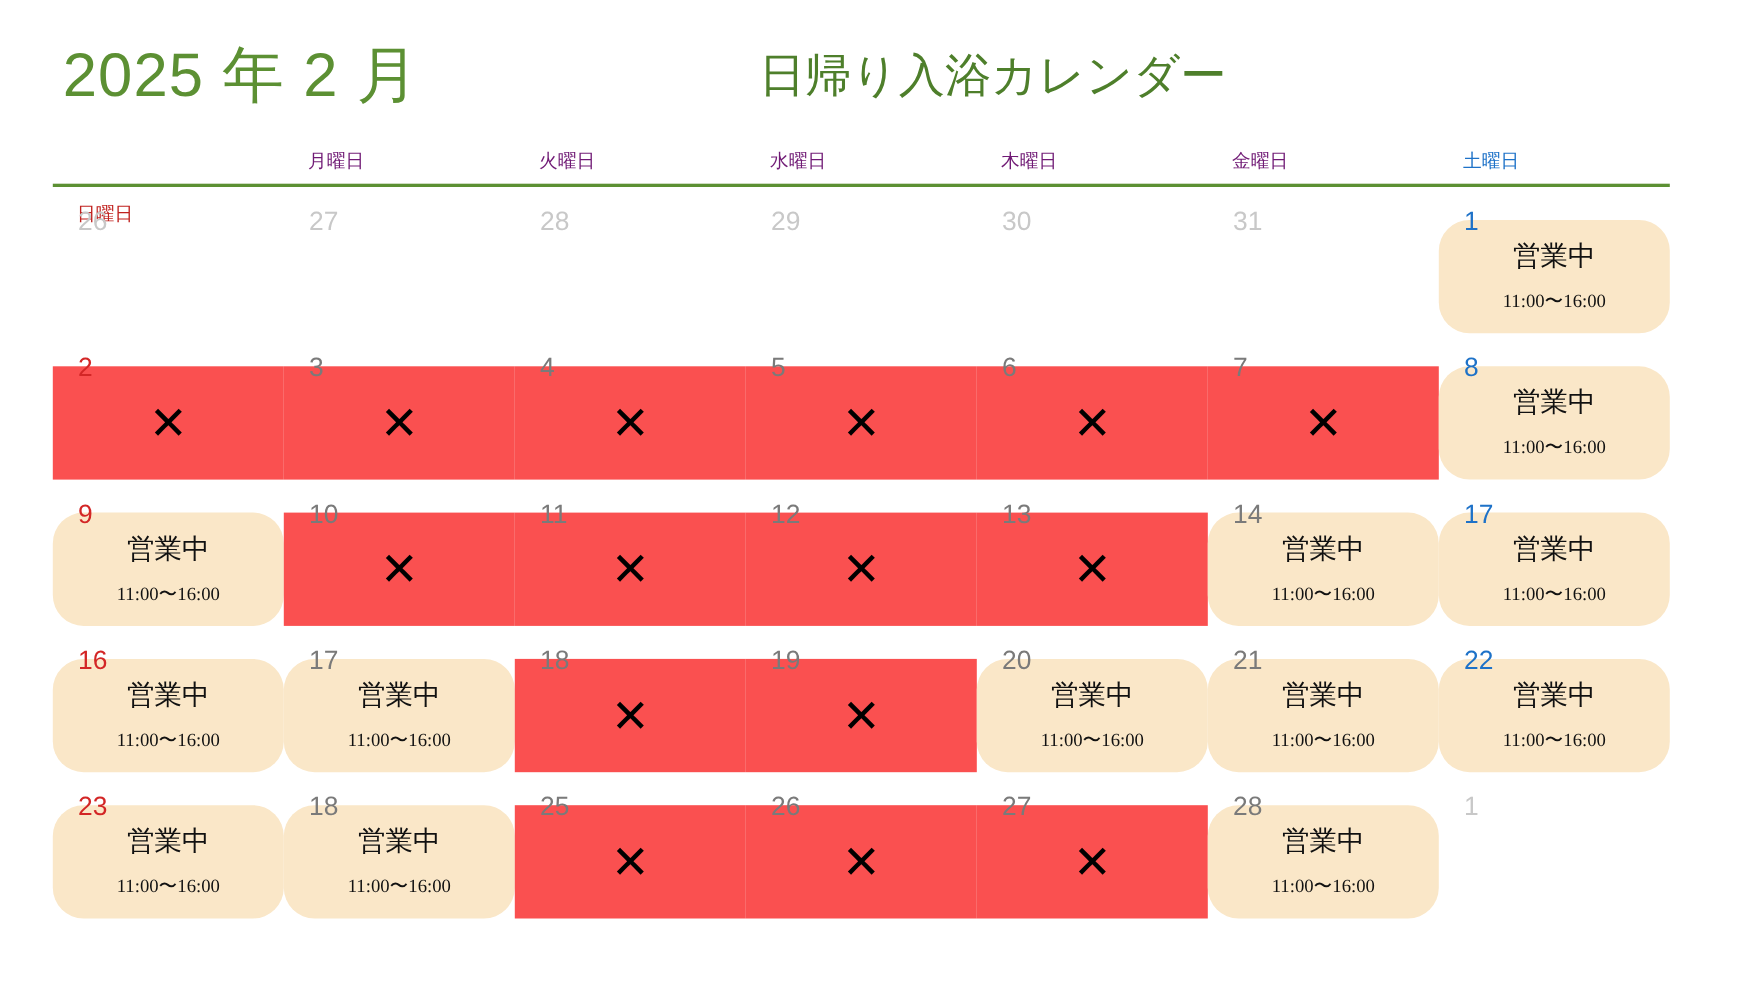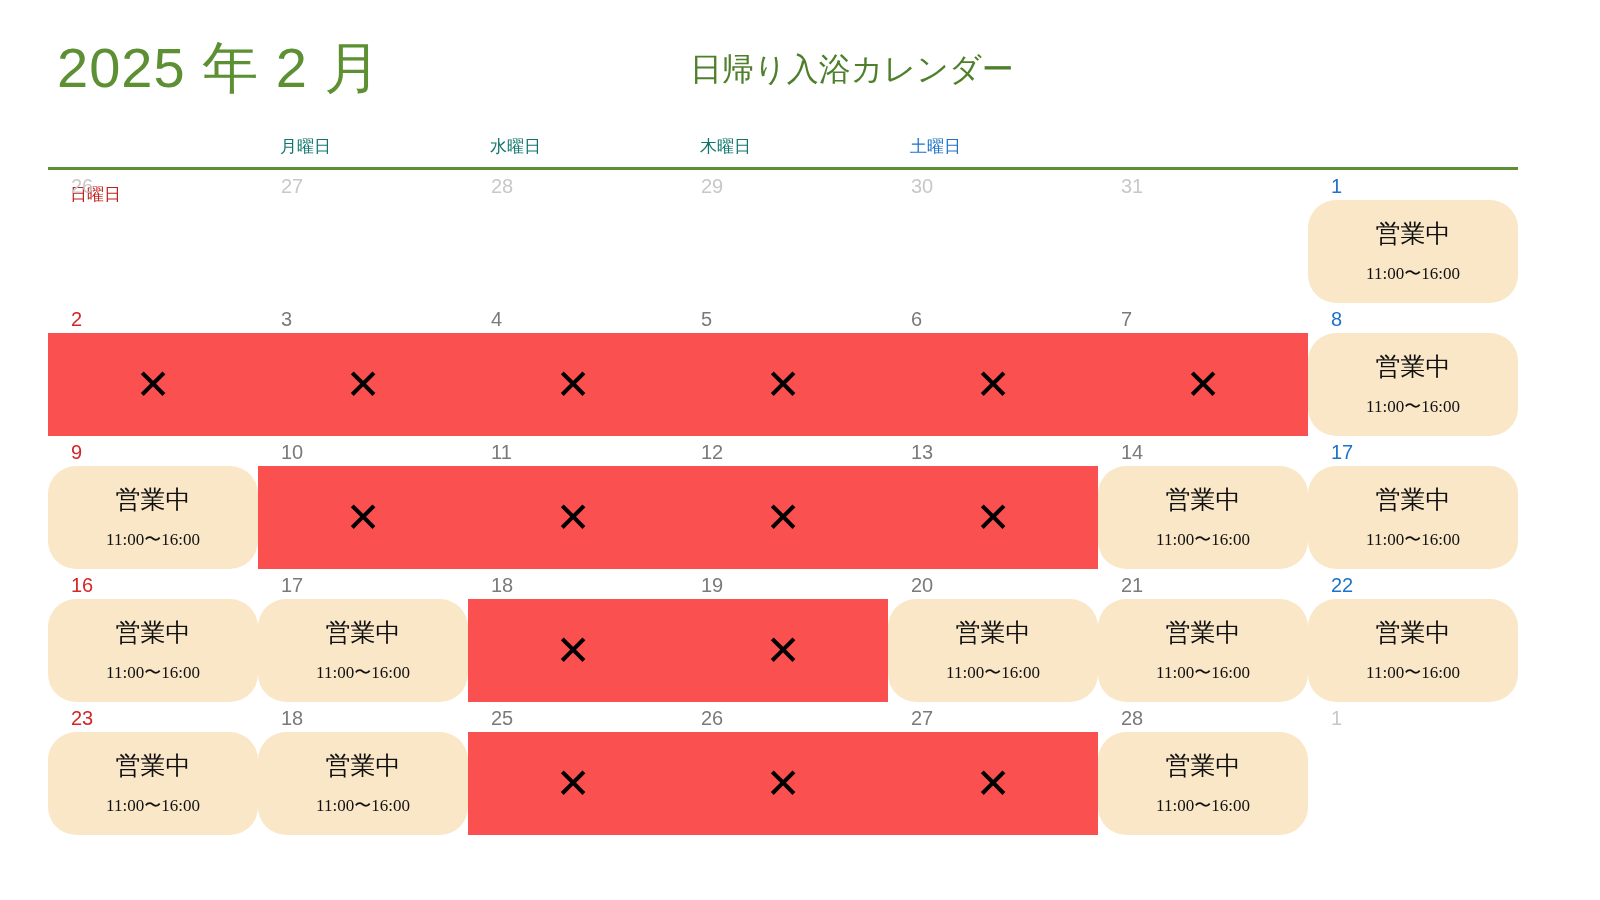--- a/index.html
+++ b/index.html
@@ -40,21 +40,21 @@
     color: #5C9033;
     font-family: "Liberation Sans", "DejaVu Sans", sans-serif;
     font-weight: 400;
     letter-spacing: 1px;
     white-space: nowrap;
   }
   .title-sub {
     position: absolute;
     left: 690px;
     top: 6px;
-    font-size: 32px;
+    font-size: 42px;
     line-height: 62px;
     color: #4E7F2B;
     font-family: "Liberation Sans", "DejaVu Sans", sans-serif;
     font-weight: 400;
     letter-spacing: 0px;
     white-space: nowrap;
   }
 
   
   .calendar {
@@ -72,21 +72,21 @@
   .weekday-cell {
     width: 210px;
     font-size: 17px;
     line-height: 22px;
     padding-left: 22px;
     box-sizing: border-box;
     font-family: "Liberation Sans", "DejaVu Sans", sans-serif;
     white-space: nowrap;
   }
   .weekday-cell.sun  { color: #C0221F; padding-left: 22px; margin-top: 48px; }
-  .weekday-cell.wday { color: #0f766e; }
+  .weekday-cell.wday { color: #701a75; }
   .weekday-cell.sat  { color: #1E72C8; }
 
   .header-rule {
     width: 1470px;
     height: 3px;
     background: #5C9033;
     margin-top: 3px;
   }
 
   .week-row {
@@ -97,22 +97,22 @@
   }
   .day-col {
     position: relative;
     width: 210px;
     height: 133px;
     box-sizing: border-box;
   }
   .day-num {
     position: absolute;
     left: 23px;
-    top: 4px;
-    font-size: 20px;
+    top: 20px;
+    font-size: 24px;
     line-height: 24px;
     font-family: "Liberation Sans", "DejaVu Sans", sans-serif;
     color: #7A7A7A;
     z-index: 3;
   }
   .day-num.sun   { color: #D32626; }
   .day-num.sat   { color: #1E72C8; }
   .day-num.other { color: #C8C8C8; }
 
   .day-box {
@@ -187,22 +187,24 @@
   <div class="title-row">
     <div class="title-main">2025 年 2 月</div>
     <div class="title-sub">日帰り入浴カレンダー</div>
   </div>
 
   <div class="calendar">
 
     <div class="weekday-header" id="weekday-header">
         <div class="weekday-cell sun">日曜日</div>
         <div class="weekday-cell wday">月曜日</div>
+        <div class="weekday-cell wday">火曜日</div>
         <div class="weekday-cell wday">水曜日</div>
         <div class="weekday-cell wday">木曜日</div>
+        <div class="weekday-cell wday">金曜日</div>
         <div class="weekday-cell sat">土曜日</div>
       </div>
     <div class="header-rule"></div>
 
     <div id="weeks-container">
         <div class="week-row">
           <div class="day-col">
             <div class="day-num other">26</div>
             <div class="day-box none"></div>
           </div>

